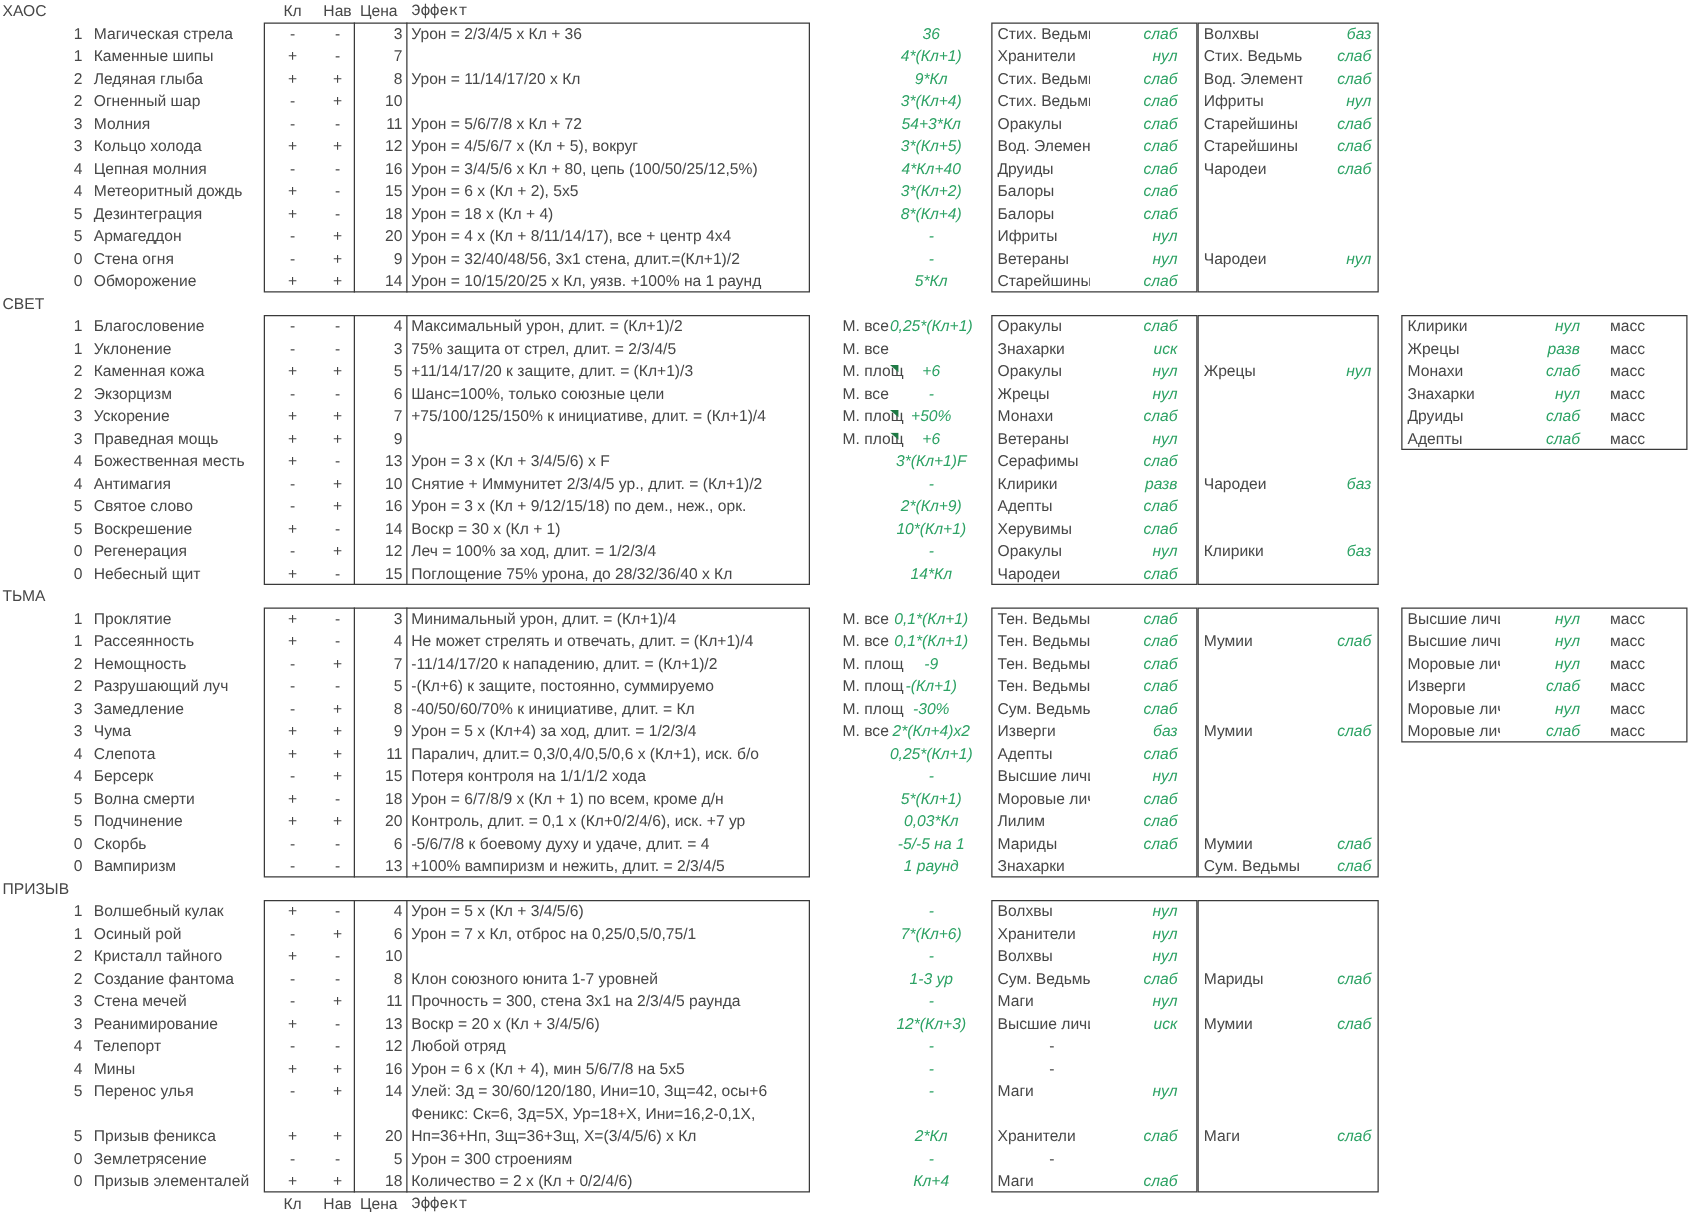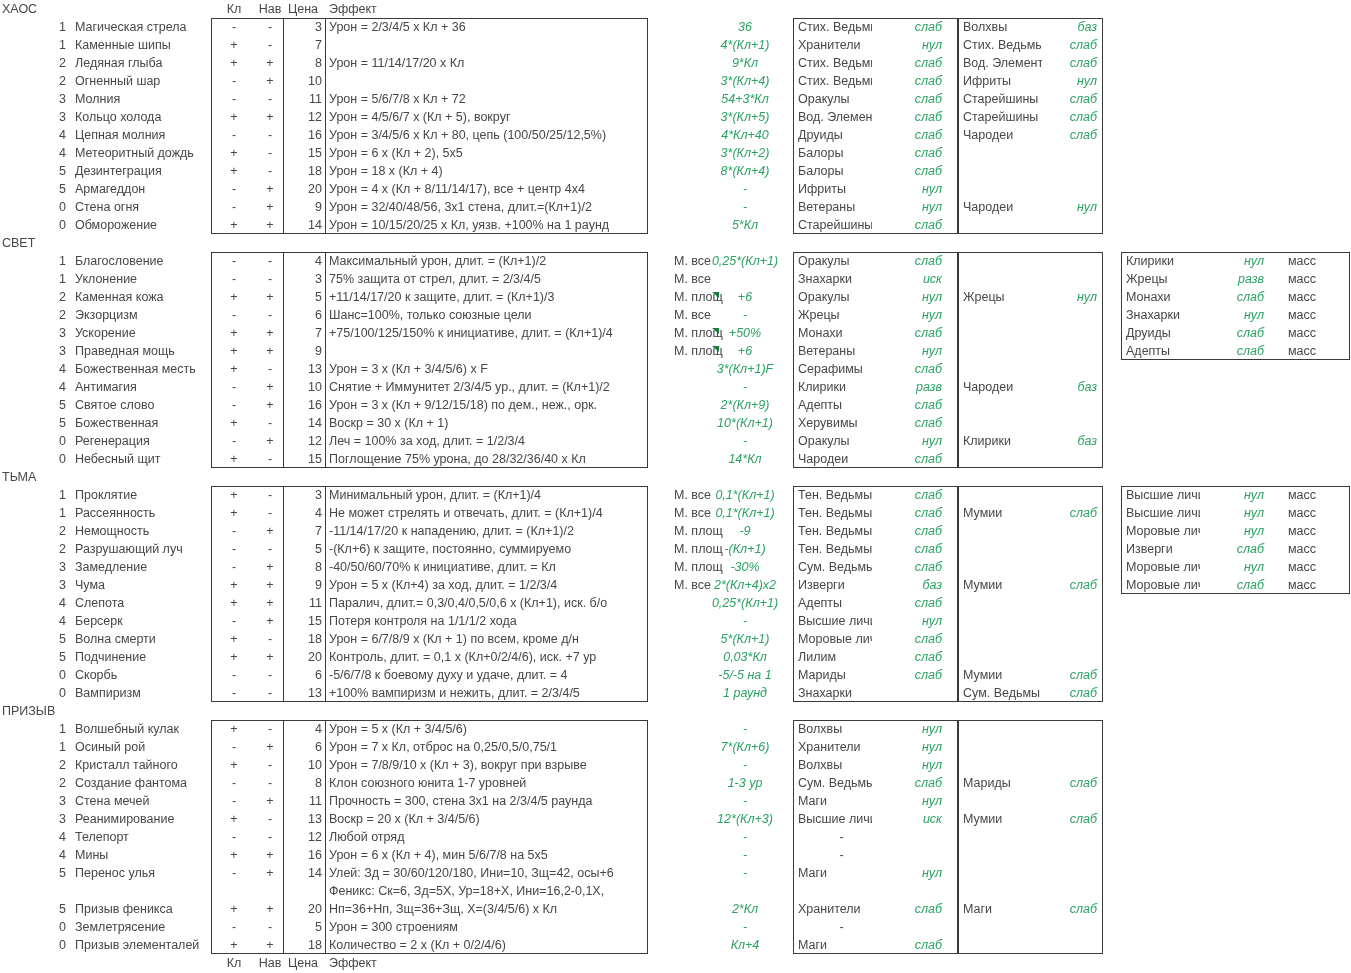--- a/index.html
+++ b/index.html
@@ -8,21 +8,21 @@
     font-family:"Liberation Sans","DejaVu Sans",sans-serif;
     font-size:12.5px;color:#474747;overflow:hidden;
   }
   .row{position:absolute;left:0;width:1351px;height:18px;line-height:18px;white-space:nowrap;}
   .c{position:absolute;top:0;height:18px;display:block;}
   .g{color:#2CA264;font-style:italic;}
   .seclabel{left:2px;}
   .h-kl{left:211px;width:46px;text-align:center;}
   .h-nav{left:257px;width:26px;text-align:center;}
   .h-price{left:281px;width:44px;text-align:center;}
-  .h-effect{left:329px;}
+  .h-effect{left:329px;font-family:Liberation Mono, monospace;}
   .lvl{left:44px;width:22px;text-align:right;}
   .sname{left:75px;width:136px;}
   .kl{left:211px;width:46px;text-align:center;}
   .nav{left:257px;width:26px;text-align:center;}
   .price{left:280px;width:42px;text-align:right;}
   .effect{left:329px;width:316px;}
   .mcol{left:674px;width:55px;}
   .val{left:675px;width:140px;text-align:center;}
   .ccell{display:flex;}
   .c1{left:794px;width:163px;}
@@ -410,21 +410,21 @@
       <span class="c price">16</span>
       <span class="c effect">Урон = 3 х (Кл + 9/12/15/18) по дем., неж., орк.</span>
       <span class="c val g">2*(Кл+9)</span>
       <span class="c ccell c1">
         <span class="cname">Адепты</span>
         <span class="cstat g">слаб</span>
       </span>
     </div>
     <div class="row" style="top: 414px;">
       <span class="c lvl">5</span>
-      <span class="c sname">Божественная</span>
+      <span class="c sname">Воскрешение</span>
       <span class="c kl">+</span>
       <span class="c nav">-</span>
       <span class="c price">14</span>
       <span class="c effect">Воскр = 30 х (Кл + 1)</span>
       <span class="c val g">10*(Кл+1)</span>
       <span class="c ccell c1">
         <span class="cname">Херувимы</span>
         <span class="cstat g">слаб</span>
       </span>
     </div>
@@ -709,21 +709,20 @@
         <span class="cname">Хранители</span>
         <span class="cstat g">нул</span>
       </span>
     </div>
     <div class="row" style="top: 756px;">
       <span class="c lvl">2</span>
       <span class="c sname">Кристалл тайного</span>
       <span class="c kl">+</span>
       <span class="c nav">-</span>
       <span class="c price">10</span>
-      <span class="c effect">Урон = 7/8/9/10 х (Кл + 3), вокруг при взрыве</span>
       <span class="c val g">-</span>
       <span class="c ccell c1">
         <span class="cname">Волхвы</span>
         <span class="cstat g">нул</span>
       </span>
     </div>
     <div class="row" style="top: 774px;">
       <span class="c lvl">2</span>
       <span class="c sname">Создание фантома</span>
       <span class="c kl">-</span>

